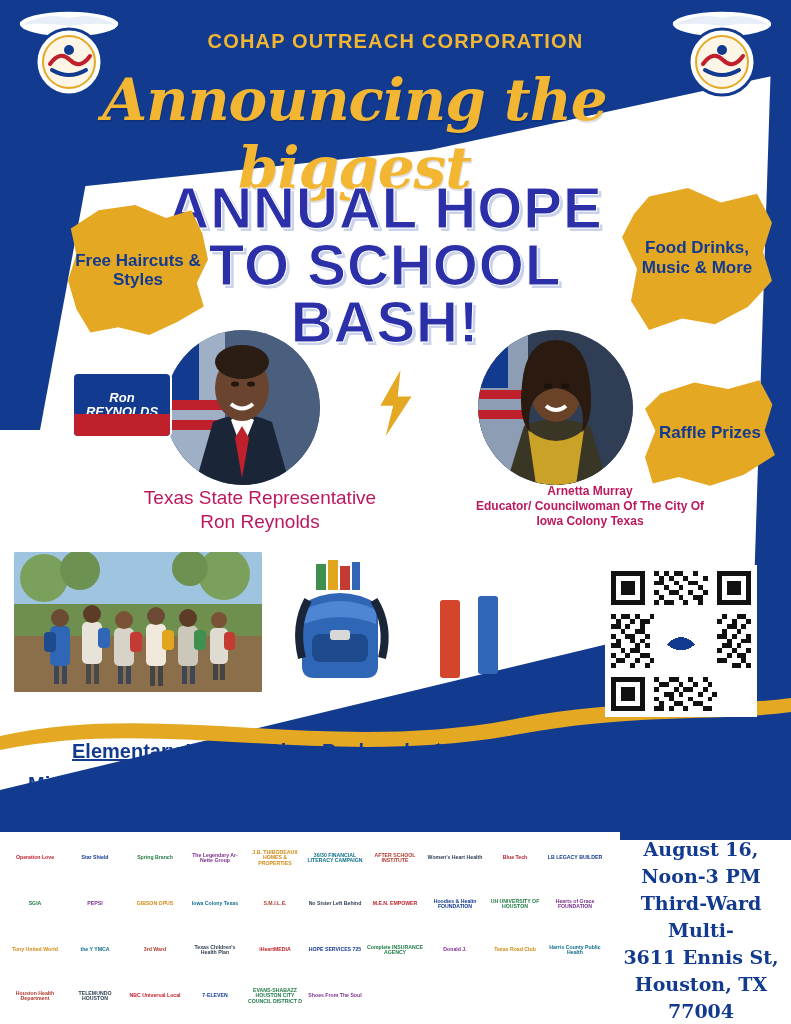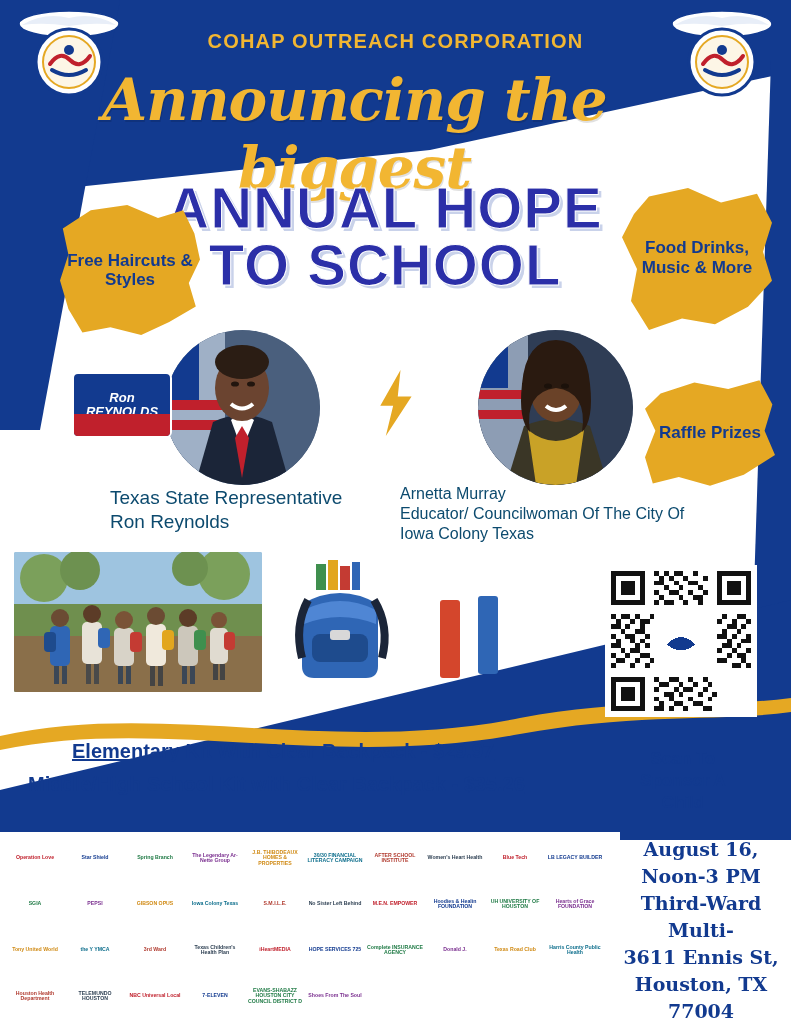--- a/index.html
+++ b/index.html
@@ -90,21 +90,21 @@
     display: flex; align-items: center; justify-content: center;
     text-align: center;
     color: #123a8f; font-weight: bold; line-height: 1.12;
   }
   .splat-shape {
     position: absolute; inset: 0;
     background: #e5a823;
   }
   .splat-text { position: relative; z-index: 2; padding: 4px; }
 
-  .splat-free   { left: 60px;  top: 205px; width: 140px; height: 130px; font-size: 17px; }
+  .splat-free   { left: 68px;  top: 205px; width: 140px; height: 130px; font-size: 17px; }
   .splat-food   { left: 622px; top: 185px; width: 150px; height: 145px; font-size: 17px; }
   .splat-raffle { left: 645px; top: 378px; width: 130px; height: 110px; font-size: 17px; }
   .splat-schol  { left: 12px;  top: 435px; width: 145px; height: 108px; font-size: 15px; }
 
   .blob1 { clip-path: polygon(22% 4%,48% 0,70% 10%,88% 4%,96% 22%,100% 42%,92% 60%,97% 78%,78% 90%,58% 100%,36% 94%,16% 98%,6% 80%,0 58%,6% 38%,2% 18%); }
   .blob2 { clip-path: polygon(18% 8%,44% 2%,66% 12%,90% 6%,100% 26%,94% 46%,100% 66%,84% 84%,62% 96%,40% 92%,18% 100%,6% 80%,10% 58%,0 36%,8% 20%); }
   .blob3 { clip-path: polygon(12% 14%,38% 4%,64% 10%,88% 2%,98% 24%,92% 48%,100% 70%,76% 88%,50% 98%,26% 90%,6% 96%,0 72%,8% 48%,0 28%); }
 
   
   .portrait {
@@ -132,25 +132,25 @@
   }
 
   .bolt {
     position: absolute; left: 372px; top: 370px; width: 46px; height: 66px;
     z-index: 7;
     background: #e5a823;
     clip-path: polygon(62% 0, 18% 54%, 46% 54%, 30% 100%, 86% 40%, 56% 40%);
   }
 
   .caption {
-    position: absolute; z-index: 7; text-align: left;
-    color: #0c4a6e; font-size: 18px; line-height: 1.25;
+    position: absolute; z-index: 7; text-align: center;
+    color: #be185d; font-size: 18px; line-height: 1.25;
   }
   .caption-left { left: 110px; top: 486px; width: 300px; font-size: 19px; }
-  .caption-right { left: 400px; top: 484px; width: 380px; font-size: 16px; }
+  .caption-right { left: 400px; top: 484px; width: 380px; font-size: 12px; font-weight: bold; }
 
   
   .kids-photo {
     position: absolute; left: 14px; top: 552px; width: 248px; height: 140px;
     z-index: 6; overflow: hidden; border-radius: 2px;
     background: linear-gradient(#8fb7d8 0%, #8fb7d8 38%, #7d9b5e 38%, #5f7c43 100%);
   }
 
   .backpack {
     position: absolute; left: 286px; top: 560px; width: 110px; height: 130px; z-index: 6;
@@ -240,20 +240,21 @@
     <path d="M38 62 q17 10 34 0" stroke="#123a8f" stroke-width="4" fill="none" stroke-linecap="round"></path>
     <circle cx="55" cy="42" r="5" fill="#123a8f"></circle>
   </svg>
 
   <div class="org-title">COHAP OUTREACH CORPORATION</div>
   <div class="announcing">Announcing the biggest</div>
 
   <div class="headline">
     <span class="l2">ANNUAL HOPE</span>
     <span class="l2">TO SCHOOL</span>
+    <span class="l2">BASH!</span>
   </div>
 
   <div class="splat splat-free">
     <div class="splat-shape blob1"></div>
     <div class="splat-text">Free Haircuts &amp; Styles</div>
   </div>
   <div class="splat splat-raffle">
     <div class="splat-shape blob3"></div>
     <div class="splat-text">Raffle Prizes</div>
   </div>

